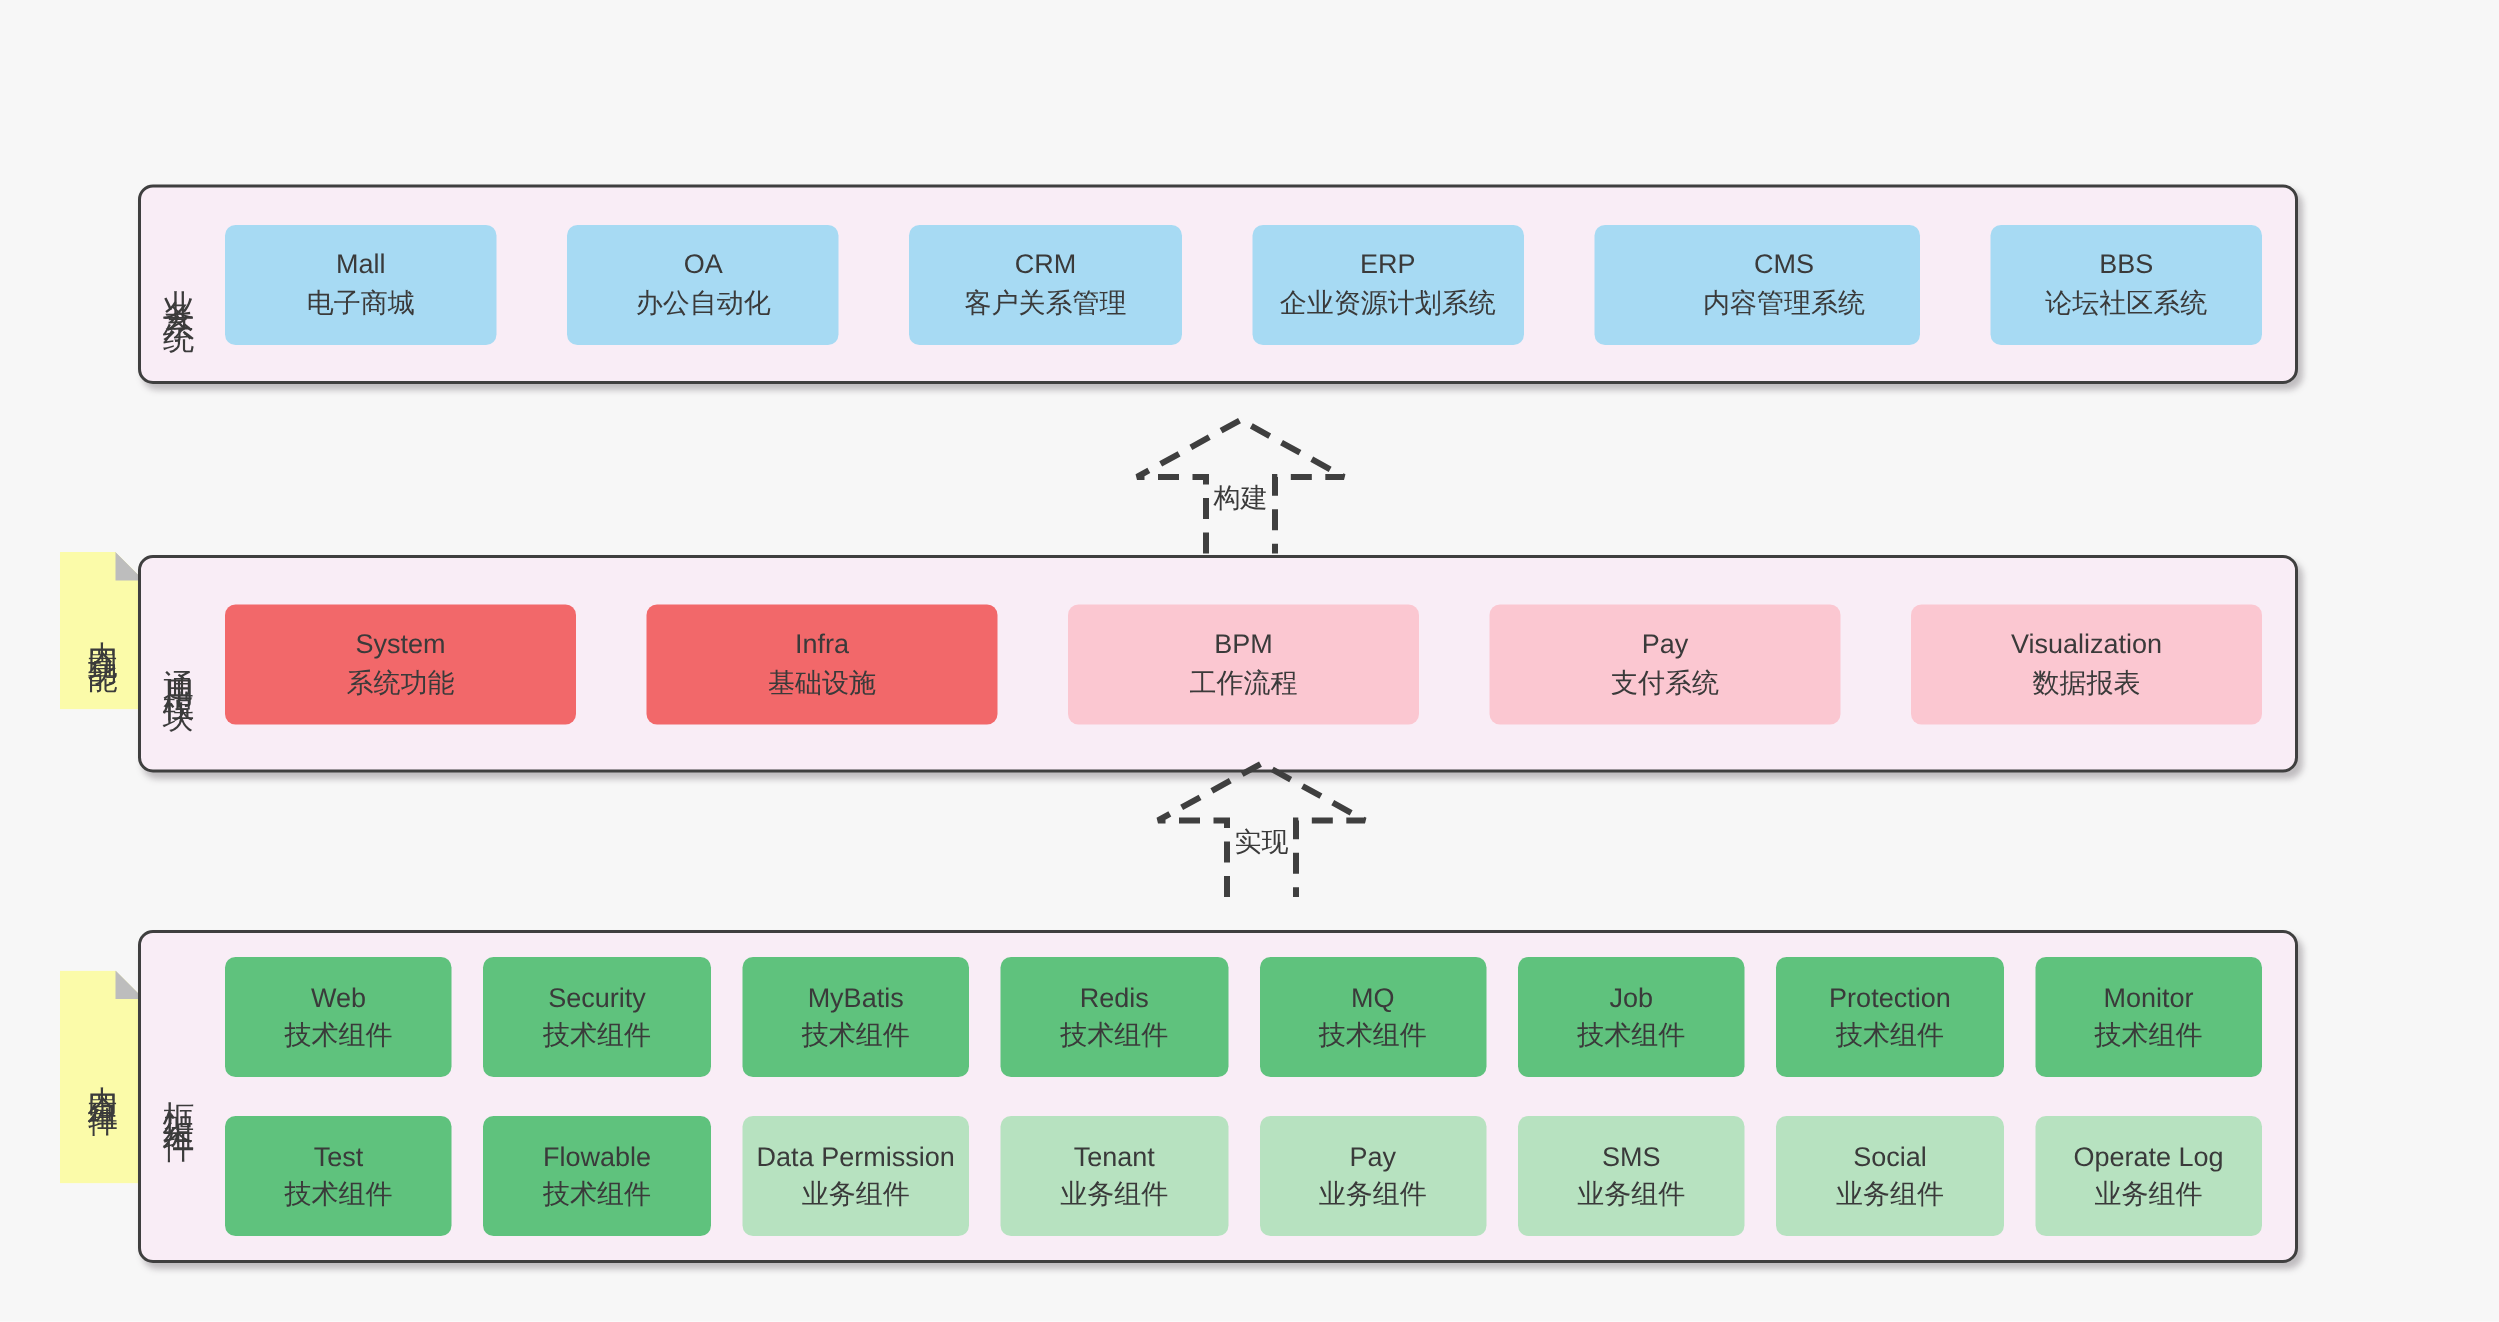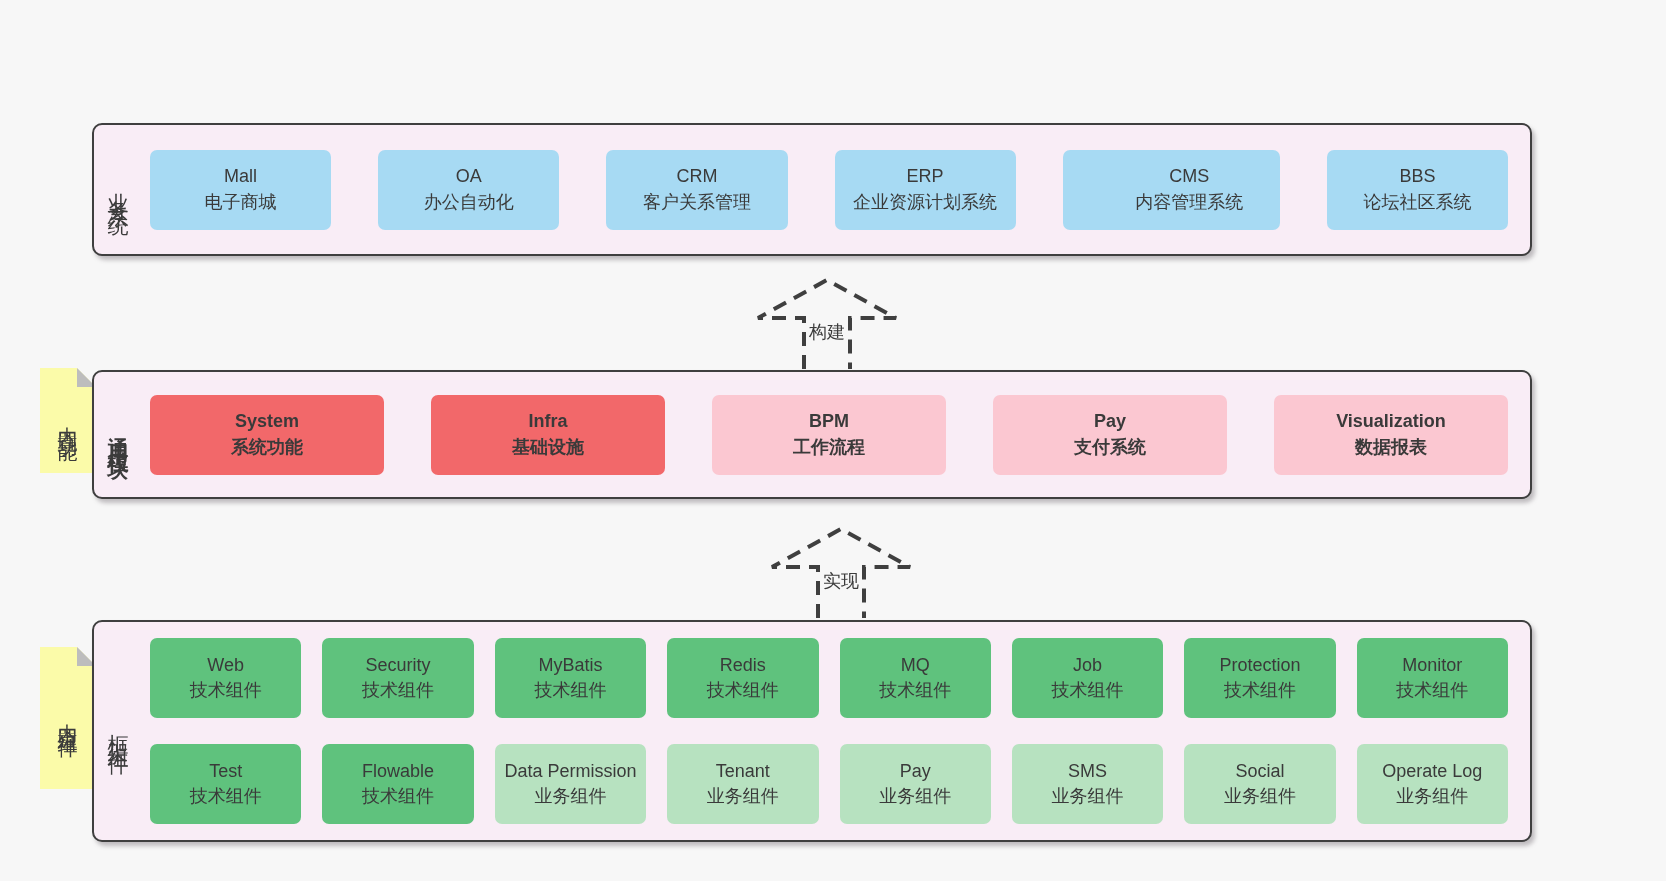--- a/index.html
+++ b/index.html
@@ -9,21 +9,21 @@
     color:#3b3b3b;overflow:hidden;
   }
   
   .band{
     position:absolute;left:92px;width:1440px;
     background:#f9edf6;border:2px solid #3f3f3f;border-radius:10px;
     box-shadow:3px 4px 4px rgba(90,80,90,.35);
     display:flex;align-items:center;box-sizing:border-box;
   }
   #band-business{top:123px;height:133px;}
-  #band-common{top:370px;height:129px;font-weight:bold;}
+  #band-common{top:370px;height:145px;}
   #band-framework{top:620px;height:222px;}
   .band-label{
     writing-mode:vertical-lr;text-orientation:upright;
     font-size:21px;letter-spacing:7px;line-height:1;
     margin-left:14px;flex:0 0 34px;text-align:center;color:#3b3b3b;
   }
   
   .row{display:flex;flex:1;gap:47px;padding:0 22px 0 8px;}
   .rows-wrap{flex:1;display:flex;flex-direction:column;gap:26px;}
   .rows-wrap .row{gap:21px;}
@@ -46,21 +46,21 @@
     position:absolute;top:0;right:0;width:19px;height:19px;
     background:linear-gradient(to bottom left,rgba(0,0,0,0) 49%,#bdbdbd 50%);
   }
   .note-text{
     writing-mode:vertical-lr;text-orientation:upright;
     font-size:20px;letter-spacing:5px;line-height:1;color:#3b3b3b;
   }
   
   .arrow{position:absolute;width:150px;height:97px;}
   #arrow-build{left:752px;top:272px;text-decoration:underline;}
-  #arrow-implement{left:766px;top:521px;}
+  #arrow-implement{left:766px;top:501px;}
   .arrow svg{position:absolute;inset:0;width:100%;height:100%;overflow:visible;}
   .arrow path{fill:none;stroke:#3f3f3f;stroke-width:4;stroke-dasharray:14 9;}
   .arrow-label{
     position:absolute;left:50%;top:48px;transform:translateX(-50%);
     font-size:18px;white-space:nowrap;background:#f7f7f7;padding:0 1px;
   }
 </style>
 </head>
 <body>
 

